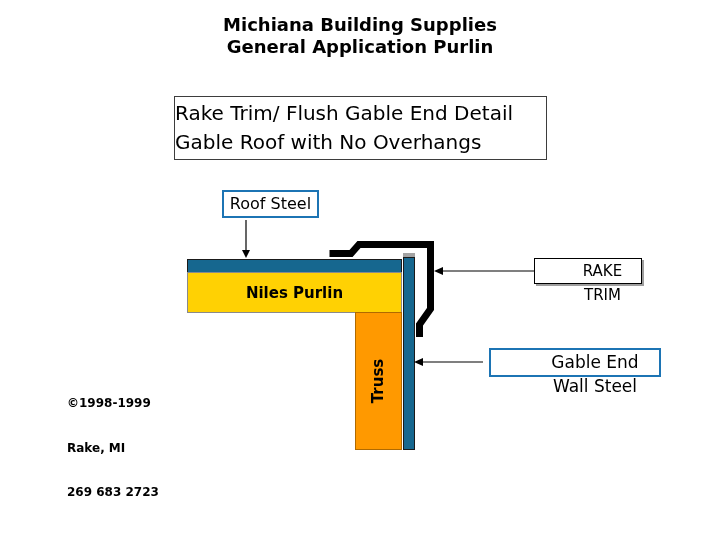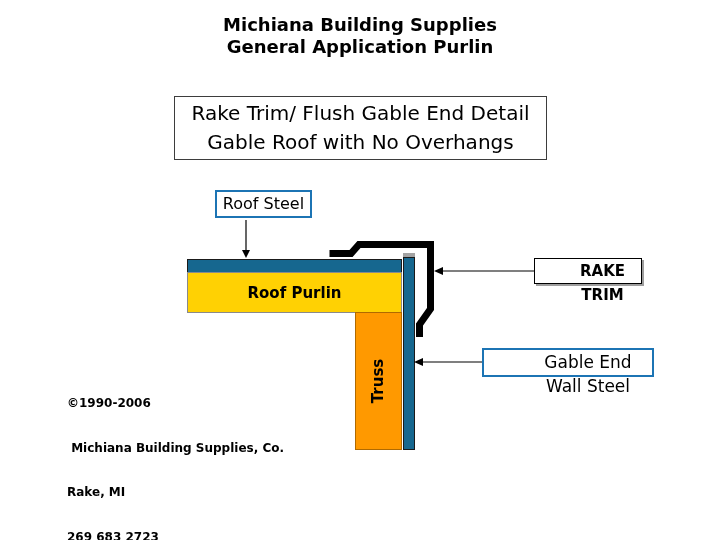--- a/index.html
+++ b/index.html
@@ -15,37 +15,36 @@
 
   .title{
     top:14px;left:0;width:720px;
     text-align:center;
     font-weight:bold;font-size:18px;line-height:22px;
   }
 
   .subtitle-box{
     left:174px;top:96px;width:373px;height:64px;
     border:1px solid #3d3d3d;
-    text-align:center;
     font-size:20px;line-height:29px;
     padding-top:2px;
   }
 
   .callout{
     text-align:center;
     background:#fff;
   }
-  .callout.blue-border{border:2px solid var(--label-border-blue);}
+  .callout.blue-border{border:2px solid var(--label-border-blue);margin-left:7px;}
   .roof-steel-label{left:215px;top:190px;width:97px;height:28px;font-size:16px;line-height:23px;}
   .gable-label{left:482px;top:348px;width:172px;height:29px;font-size:17px;line-height:24px;padding-left:40px;}
   .rake-trim-label{
     left:534px;top:258px;width:108px;height:26px;
     border:1px solid #000;
     box-shadow:2px 2px 0 #9e9e9e;
-    font-weight:bold;font-size:15px;line-height:24px;padding-left:29px;
+    font-weight:normal;font-size:15px;line-height:24px;padding-left:29px;
   }
 
   .roof-steel-strip{
     left:187px;top:259px;width:215px;height:14px;
     background:var(--steel-blue);
     border:1px solid #1a1a1a;
   }
   .purlin{
     left:187px;top:272px;width:215px;height:41px;
     background:var(--purlin-yellow);
@@ -99,21 +98,21 @@
   </div>
 
   <div class="abs subtitle-box">
     <div>Rake Trim/ Flush Gable End Detail</div>
     <div>Gable Roof with No Overhangs</div>
   </div>
 
   <div class="abs roof-steel-strip"></div>
 
   <div class="abs purlin">
-    <span>Roof Purlin</span>
+    <span>Niles Purlin</span>
   </div>
 
   <div class="abs truss">
     <span class="truss-text">Truss</span>
   </div>
 
   <div class="abs wall-cap"></div>
   <div class="abs wall-strip"></div>
 
   <svg class="abs overlay" width="720" height="540" viewBox="0 0 720 540" xmlns="http://www.w3.org/2000/svg">
@@ -141,21 +140,20 @@
 
   <div class="abs callout rake-trim-label">
     <span>RAKE TRIM</span>
   </div>
 
   <div class="abs callout blue-border gable-label">
     <span>Gable End Wall Steel</span>
   </div>
 
   <div class="abs footer">
-    <div>©1990-2006</div>
-    <div> Michiana Building Supplies, Co.</div>
+    <div>©1998-1999</div>
     <div>Rake, MI</div>
     <div>269 683 2723</div>
     
     
   </div>
 
 </div>
 
 </body></html>

